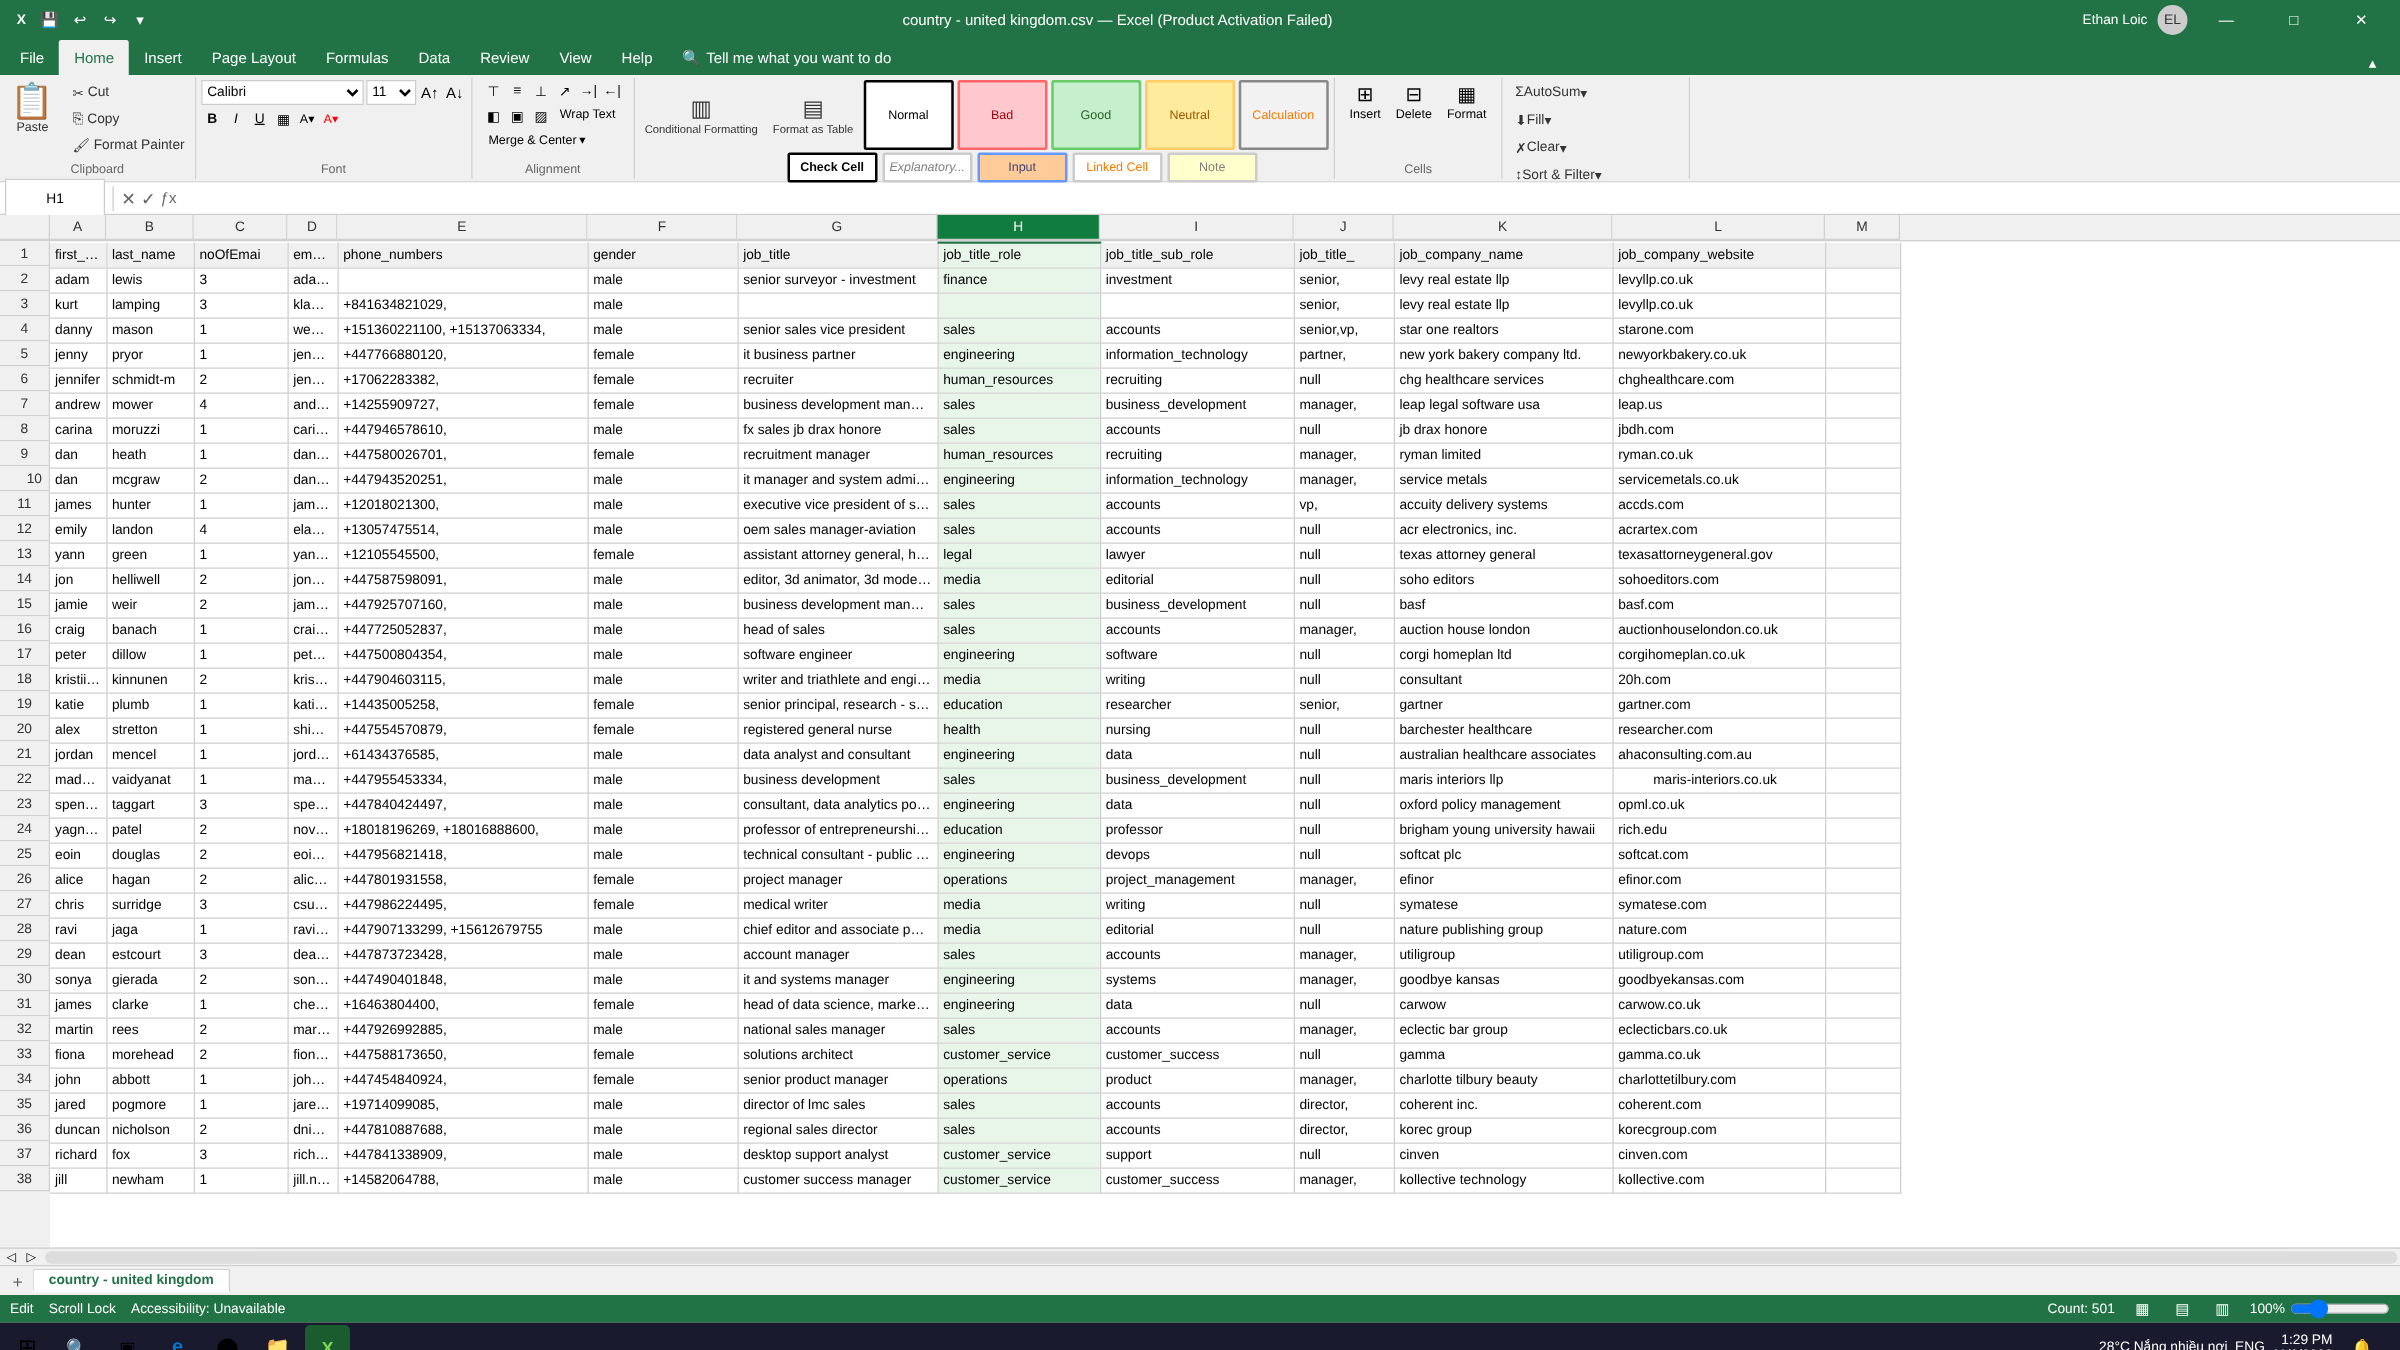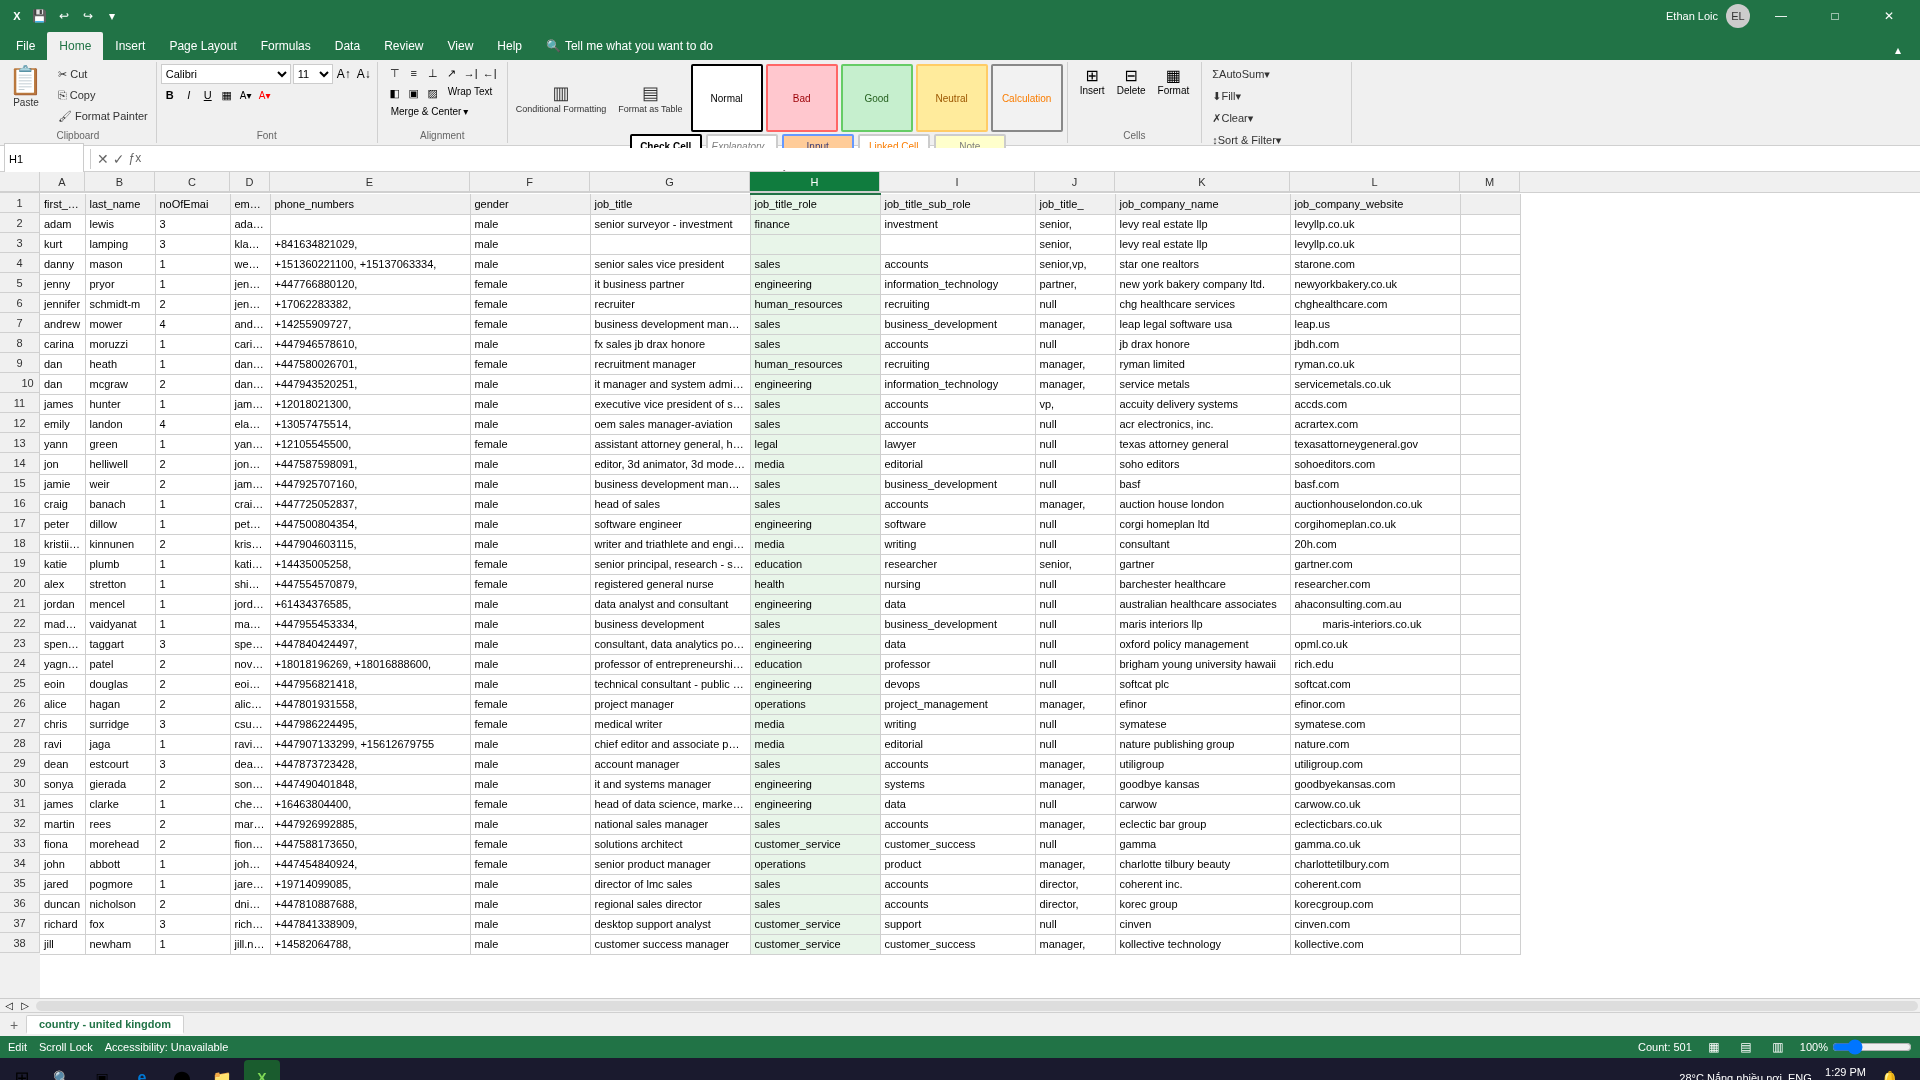--- a/index.html
+++ b/index.html
@@ -105,21 +105,21 @@
 
     
     .font-select { width: 130px; height: 20px; font-size: 11px; border: 1px solid #ccc; background: white; }
     .font-size-select { width: 40px; height: 20px; font-size: 11px; border: 1px solid #ccc; background: white; }
     .font-size-btn { width: 18px; height: 18px; display: inline-flex; align-items: center; justify-content: center; cursor: pointer; font-size: 12px; border: 1px solid transparent; }
 
     
     .styles-grid { display: flex; gap: 3px; align-items: center; }
     .style-box {
       width: 72px;
-      height: 68px;
+      height: 56px;
       border: 2px solid;
       display: flex;
       flex-direction: column;
       align-items: center;
       justify-content: center;
       font-size: 10px;
       cursor: pointer;
       border-radius: 2px;
     }
     .style-box.normal { border-color: #000; background: white; color: #000; }
@@ -136,21 +136,21 @@
     
     .formula-bar {
       background: white;
       border-bottom: 1px solid #d0d0d0;
       display: flex;
       align-items: center;
       height: 26px;
       padding: 0 4px;
       gap: 4px;
     }
-    .name-box { width: 80px; height: 22px; border: 1px solid #ccc; font-size: 11px; padding: 15px 4px; text-align: left; }
+    .name-box { width: 80px; height: 22px; border: 1px solid #ccc; font-size: 11px; padding: 15px 4px; text-align: center; }
     .formula-bar-sep { width: 1px; background: #ccc; height: 20px; margin: 0 2px; }
     .formula-icons { display: flex; gap: 4px; color: #666; font-size: 14px; }
     .formula-input { flex: 1; height: 22px; border: none; font-size: 12px; padding: 0 4px; outline: none; }
     .col-header {
       height: 20px;
       border-right: 1px solid #d0d0d0;
       border-bottom: 1px solid #d0d0d0;
       display: flex;
       align-items: center;
       justify-content: center;
@@ -288,20 +288,23 @@
 
 <div class="title-bar">
   <div class="title-bar-left">
     <div class="qat">
       <div class="title-icon" style="background:#217346;font-weight:bold;font-size:11px;padding:1px 3px;border:none;">X</div>
       <div class="qat-btn" title="Save">💾</div>
       <div class="qat-btn" title="Undo">↩</div>
       <div class="qat-btn" title="Redo">↪</div>
       <div class="qat-btn" title="Customize">▾</div>
     </div>
+  </div>
+  <div class="title-bar-center">
+    <span>country - united kingdom.csv — Excel (Product Activation Failed)</span>
   </div>
   <div class="title-bar-right">
     <span style="font-size:11px;">Ethan Loic</span>
     <div style="width:24px;height:24px;background:#ccc;border-radius:50%;display:flex;align-items:center;justify-content:center;font-size:11px;color:#333;">EL</div>
     <div class="title-btn">—</div>
     <div class="title-btn">□</div>
     <div class="title-btn close">✕</div>
   </div>
 </div>
 

